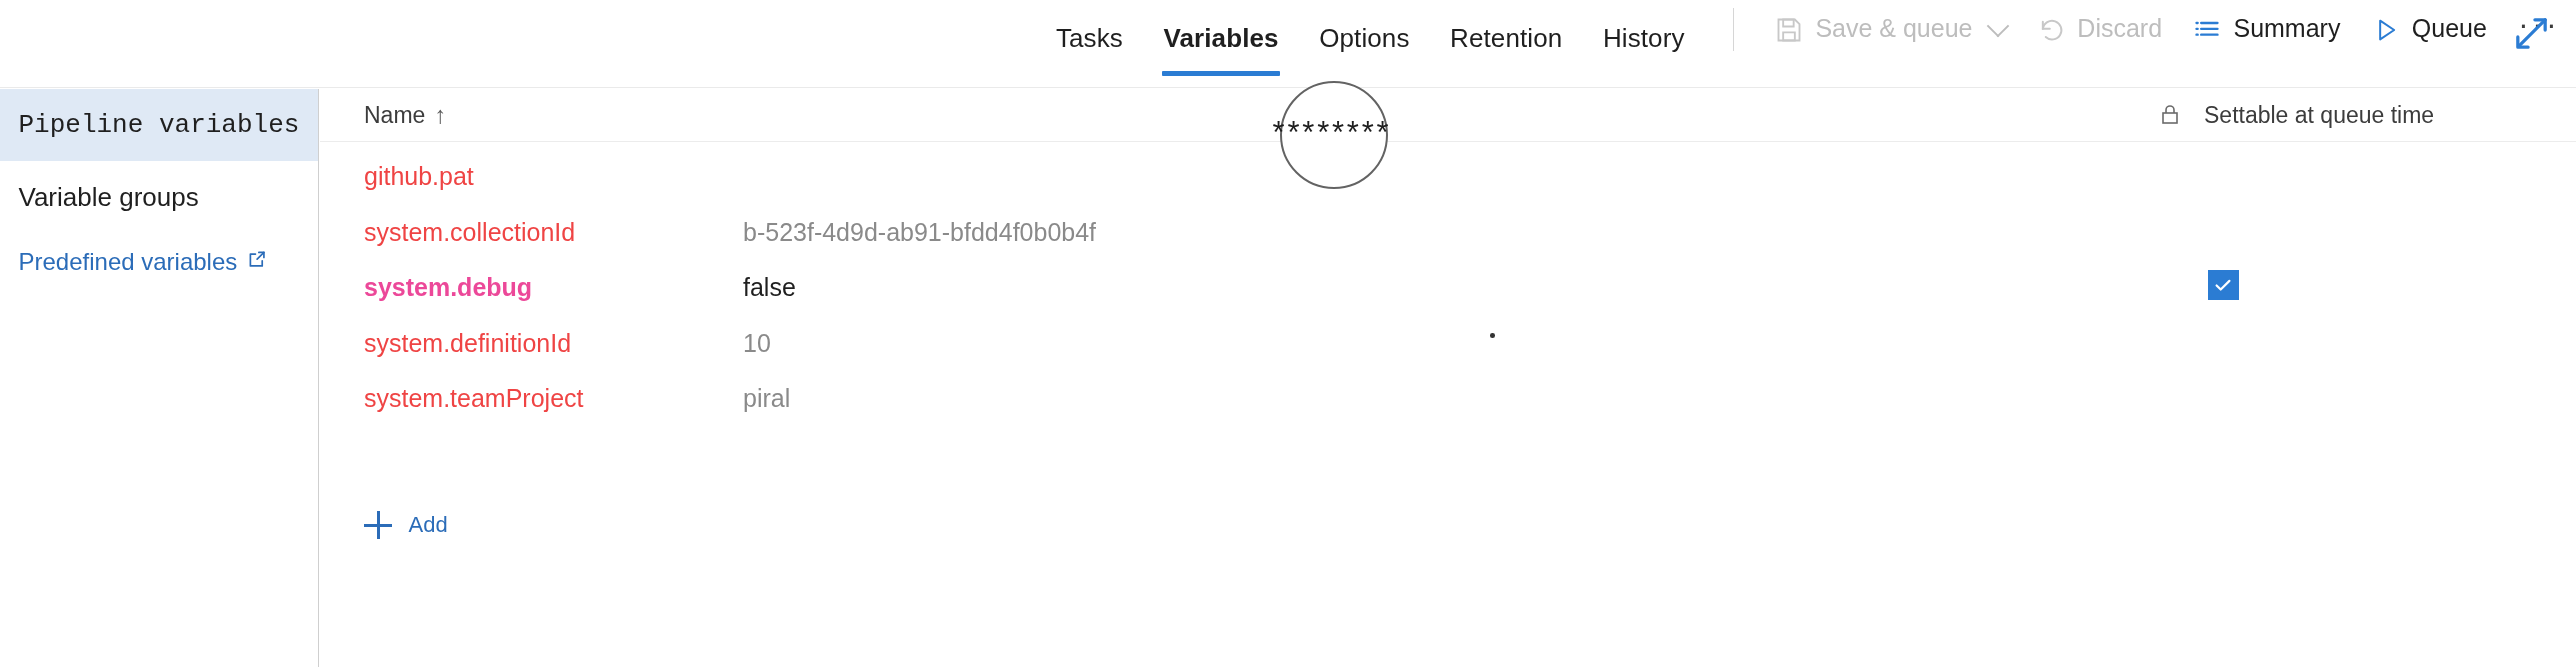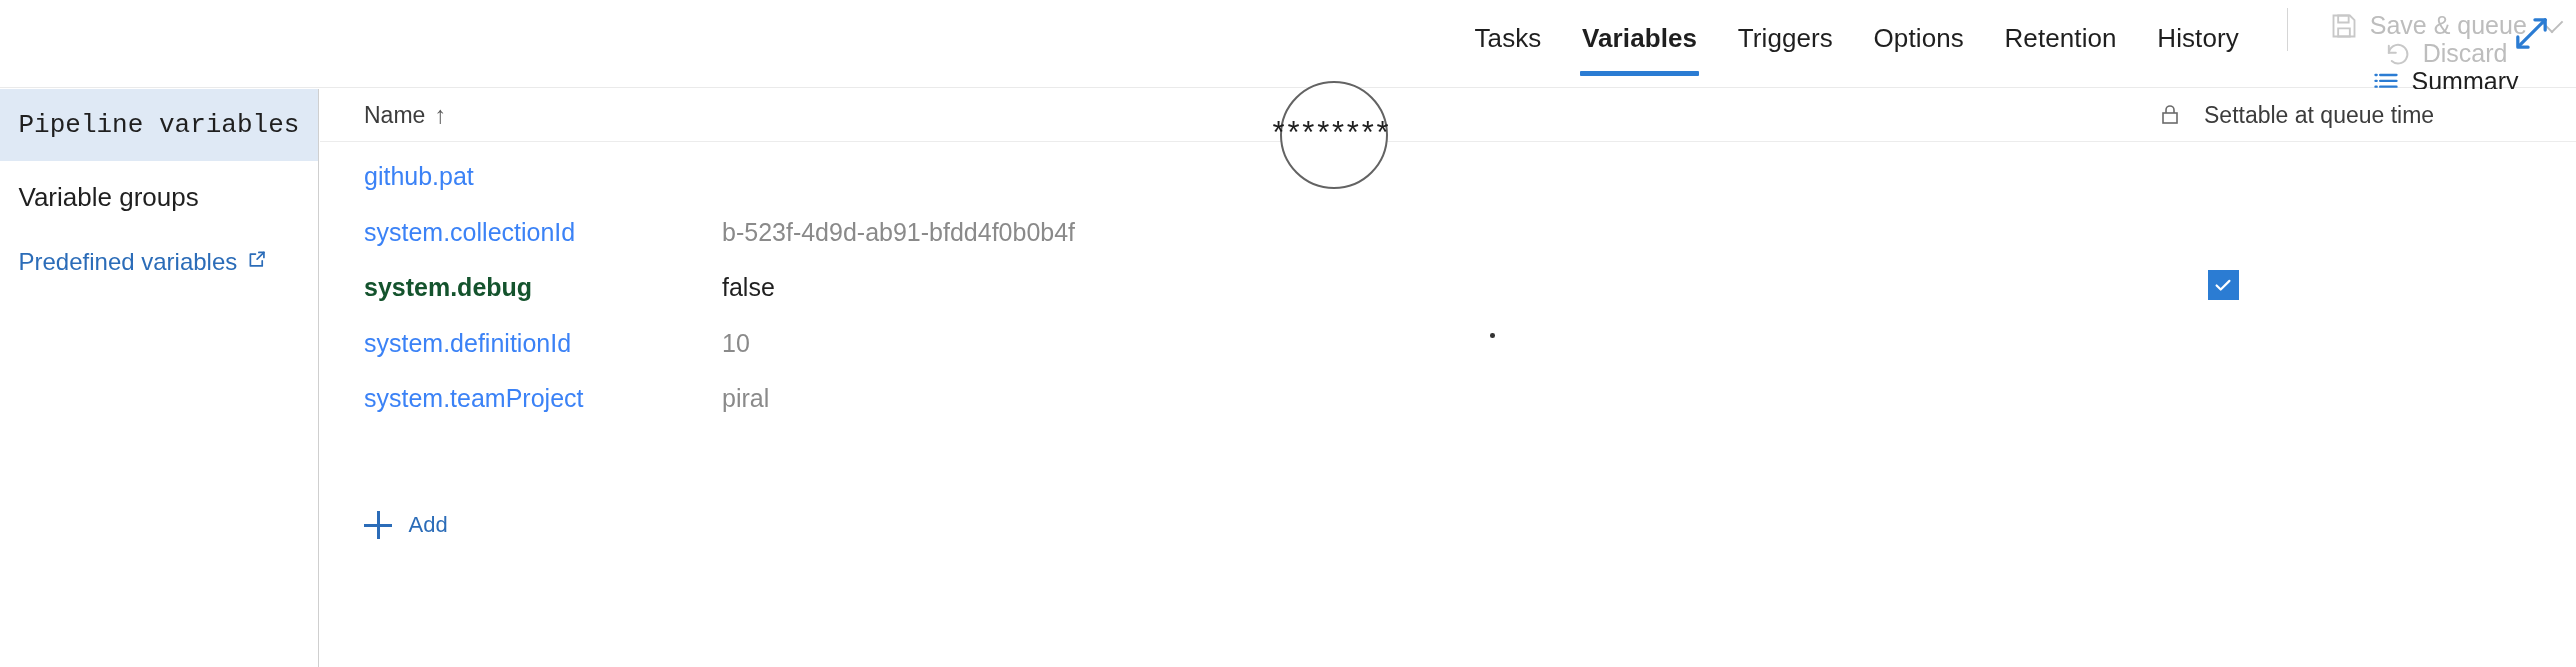--- a/index.html
+++ b/index.html
@@ -66,22 +66,21 @@
     height: 43px;
     background: #d6d6d6;
     margin: 8.3px 26px 0 28px;
     flex: none;
   }
 
   .toolbar {
     display: flex;
     align-items: center;
     height: 59px;
-    margin-top: 12px;
-    flex-direction: column;
+    margin-top: 0px;
   }
   .tb-item {
     display: flex;
     align-items: center;
     gap: 12px;
     padding: 0 15.7px;
     height: 59px;
     font-size: 25px;
     color: #1f1f1f;
     white-space: nowrap;
@@ -198,28 +197,28 @@
 
   .row {
     position: relative;
     height: 37px;
     margin-top: 18.5px;
   }
   .cell-name {
     position: absolute;
     left: 44px; top: 0;
     font-size: 25px;
-    color: #3b82f6;
-    white-space: nowrap;
-    cursor: pointer;
-  }
-  .row.focused .cell-name { color: #14532d; font-weight: bold; }
+    color: #ef4444;
+    white-space: nowrap;
+    cursor: pointer;
+  }
+  .row.focused .cell-name { color: #ec4899; font-weight: bold; }
   .cell-value {
     position: absolute;
-    left: 402px; top: 0;
+    left: 423px; top: 0;
     font-size: 25px;
     color: #8a8a8a;
     white-space: nowrap;
     cursor: pointer;
   }
   .row.focused .cell-value { color: #1f1f1f; }
   .cell-check {
     position: absolute;
     left: 1888px; top: -3.7px;
   }
@@ -288,23 +287,20 @@
 <body>
 
 <div class="topbar">
 
   <div class="tabs">
     <div class="tab">
       <span>Tasks</span>
     </div>
     <div class="tab active">
       <span>Variables</span>
-    </div>
-    <div class="tab">
-      <span>Triggers</span>
     </div>
     <div class="tab">
       <span>Options</span>
     </div>
     <div class="tab">
       <span>Retention</span>
     </div>
     <div class="tab">
       <span>History</span>
     </div>

